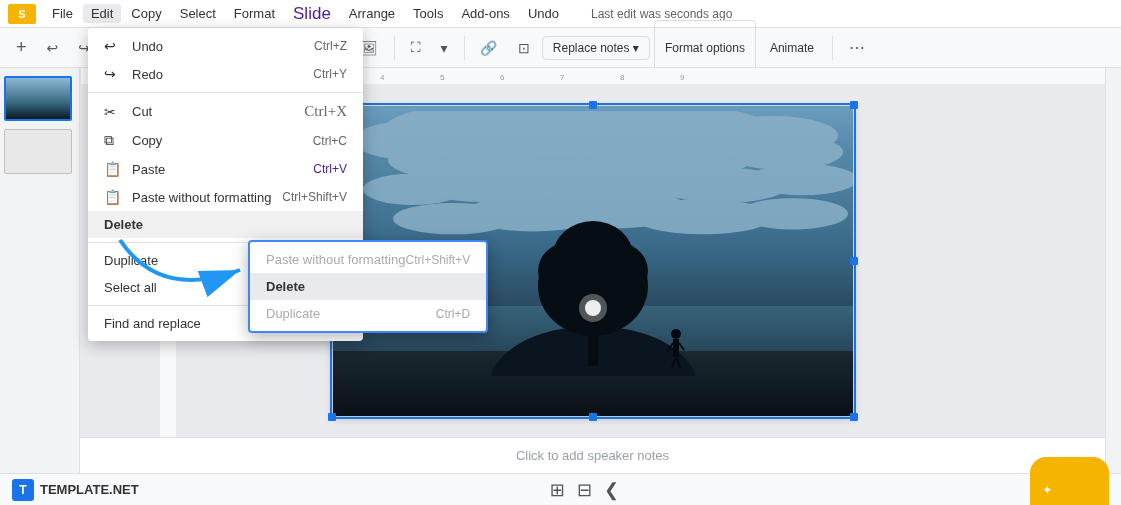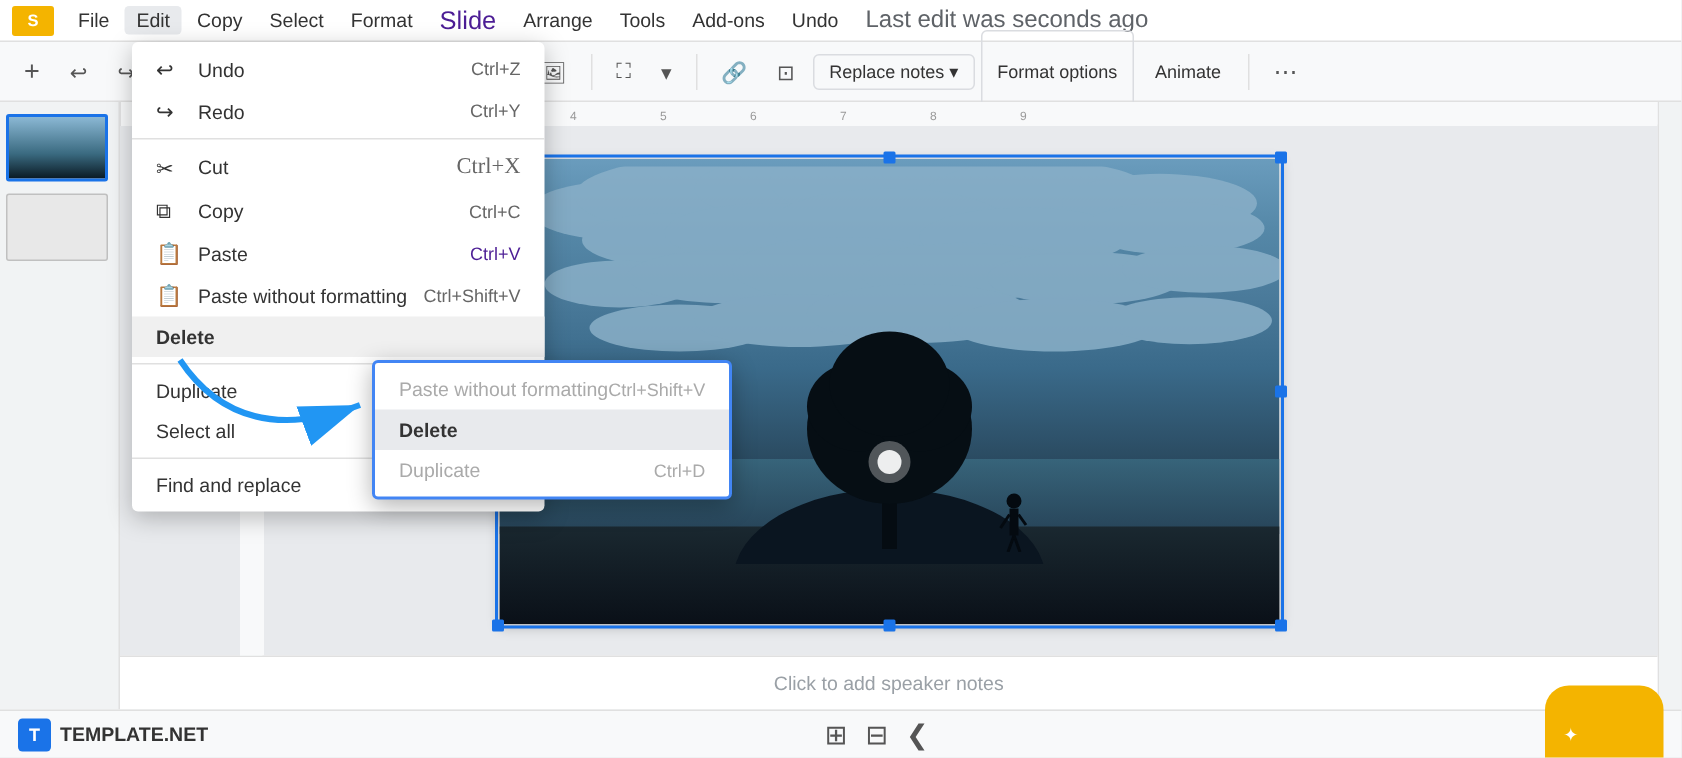--- a/index.html
+++ b/index.html
@@ -20,21 +20,21 @@
   <div style="padding:2px 8px;cursor:pointer;border-radius:3px;font-size:13px;color:#333;">File</div>
   <div style="padding:2px 8px;cursor:pointer;border-radius:3px;font-size:13px;color:#333;background:#e8eaed;">Edit</div>
   <div style="padding:2px 8px;cursor:pointer;border-radius:3px;font-size:13px;color:#333;">Copy</div>
   <div style="padding:2px 8px;cursor:pointer;border-radius:3px;font-size:13px;color:#333;">Select</div>
   <div style="padding:2px 8px;cursor:pointer;border-radius:3px;font-size:13px;color:#333;">Format</div>
   <div style="padding:2px 8px;cursor:pointer;border-radius:3px;font-size:17px;color:#4c1d95;">Slide</div>
   <div style="padding:2px 8px;cursor:pointer;border-radius:3px;font-size:13px;color:#333;">Arrange</div>
   <div style="padding:2px 8px;cursor:pointer;border-radius:3px;font-size:13px;color:#333;">Tools</div>
   <div style="padding:2px 8px;cursor:pointer;border-radius:3px;font-size:13px;color:#333;">Add-ons</div>
   <div style="padding:2px 8px;cursor:pointer;border-radius:3px;font-size:13px;color:#333;">Undo</div>
-  <span style="margin-left:8px;color:#5f6368;font-size:16px;">Last edit was seconds ago</span>
+  <span style="margin-left:22px;color:#5f6368;font-size:12px;">Last edit was seconds ago</span>
 </div>
 
 <div style="display:flex; align-items:center; height:40px; background:#f8f9fa; border-bottom:1px solid #e0e0e0; padding:0 8px; gap:4px;">
   <button style="padding:4px 8px;border:none;background:transparent;cursor:pointer;border-radius:3px;font-size:18px;color:#555;">+</button>
   <button style="padding:4px 8px;border:none;background:transparent;cursor:pointer;border-radius:3px;font-size:14px;color:#555;">↩</button>
   <button style="padding:4px 8px;border:none;background:transparent;cursor:pointer;border-radius:3px;font-size:14px;color:#555;">↪</button>
   <div style="width:1px;height:24px;background:#e0e0e0;margin:0 4px;"></div>
   <button style="padding:4px 8px;border:none;background:transparent;cursor:pointer;border-radius:3px;font-size:14px;color:#555;">🖌</button>
   <button style="padding:4px 8px;border:none;background:transparent;cursor:pointer;border-radius:3px;font-size:12px;color:#555;">100% ▾</button>
   <div style="width:1px;height:24px;background:#e0e0e0;margin:0 4px;"></div>

